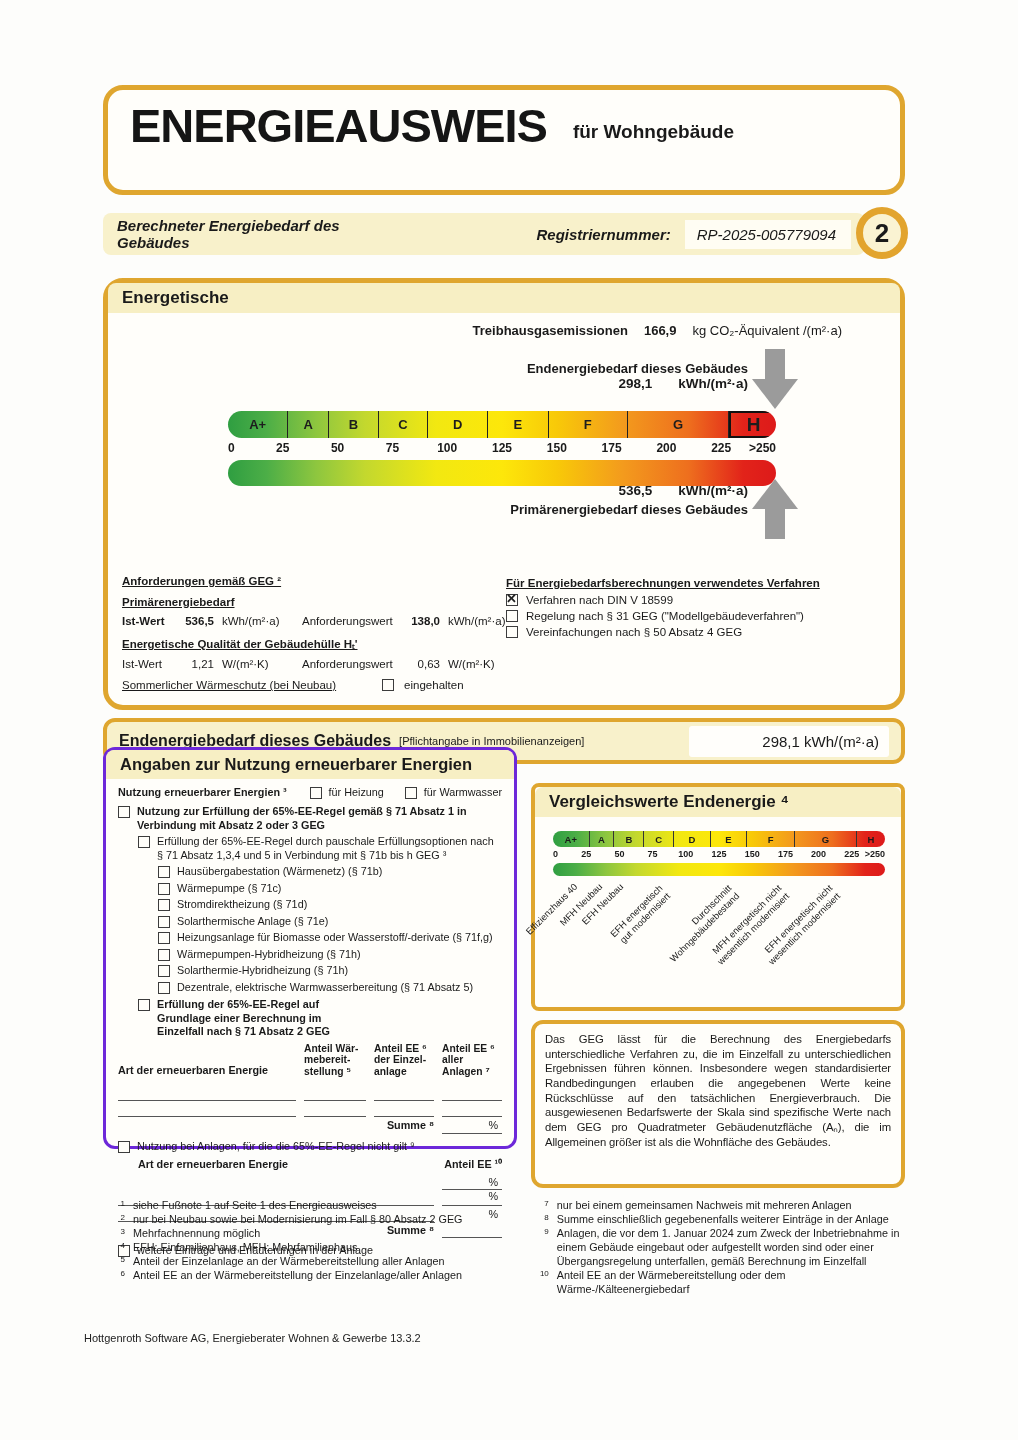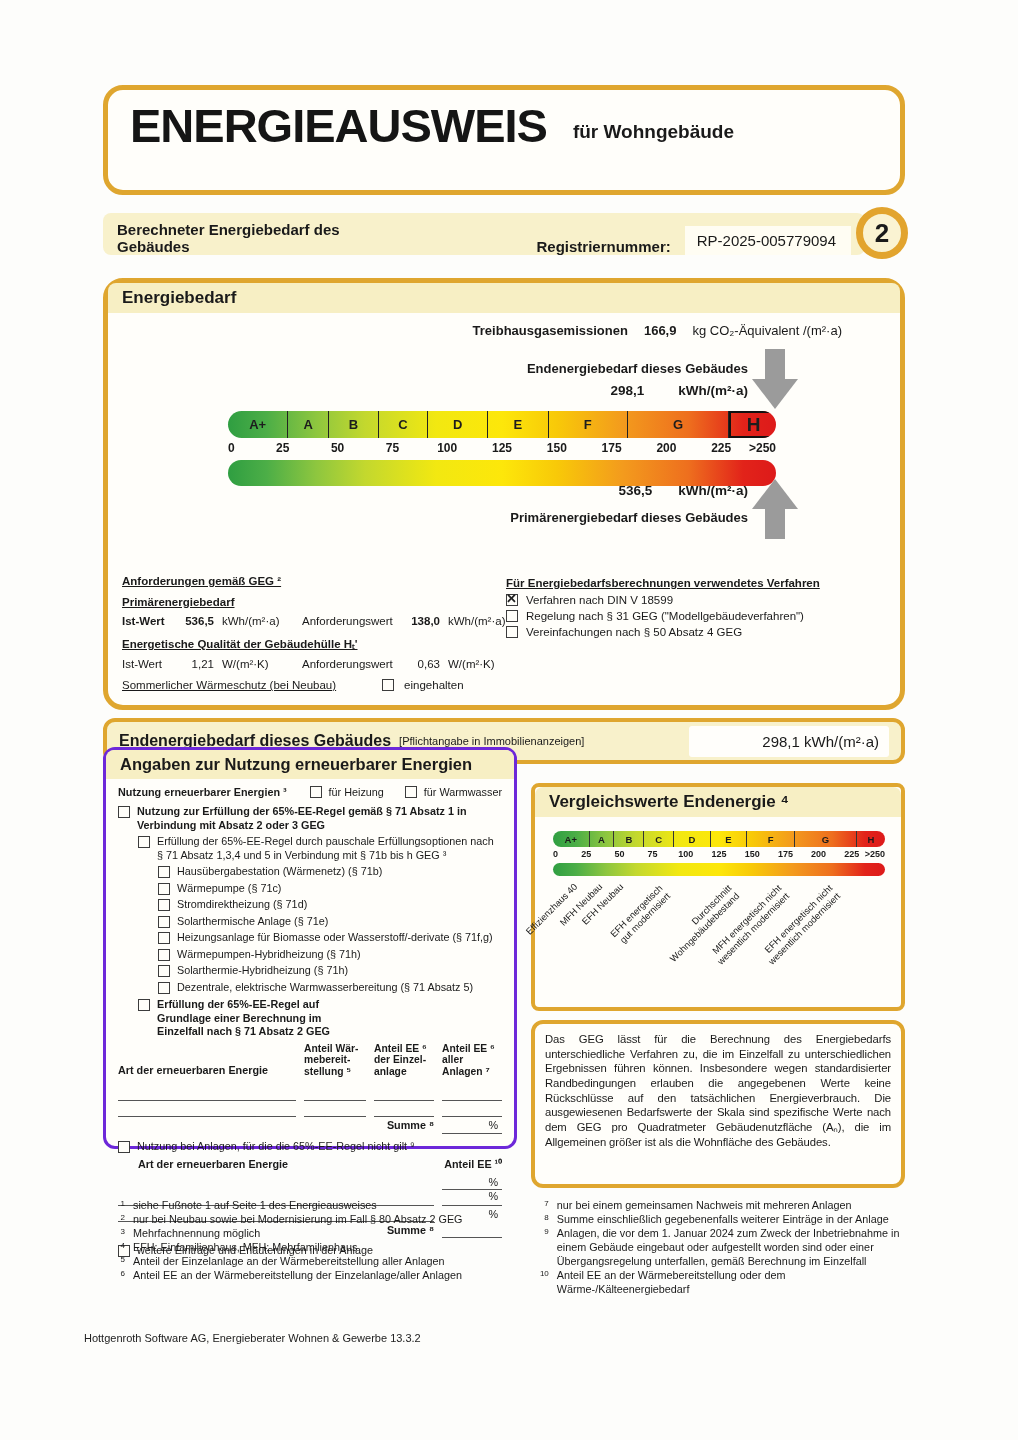--- a/index.html
+++ b/index.html
@@ -20,37 +20,37 @@
   
   .hdr { position:absolute; left:103px; top:85px; width:802px; height:110px; padding:12px 22px 0 22px; }
   .hdr-title-row { display:flex; align-items:flex-end; gap:26px; }
   .hdr-title { font-size:47px; font-weight:800; letter-spacing:-1px; color:#151515; line-height:1.0; }
   .hdr-sub { font-size:19px; font-weight:bold; padding-bottom:6px; }
   .hdr-law { font-size:16px; margin-top:6px; }
   .hdr-law sup { font-size:10px; }
   .hdr-date { font-weight:bold; margin-left:42px; }
 
   
-  .regband { position:absolute; left:103px; top:213px; width:762px; height:42px; display:flex; align-items:flex-end; padding:0 14px; }
+  .regband { position:absolute; left:103px; top:213px; width:762px; height:42px; display:flex; align-items:center; padding:0 14px;font-style:italic; }
   .regband .lbl { font-weight:bold; font-size:15px; }
   .regband .rlbl { font-weight:bold; font-size:15px; margin-left:150px; }
   .regbox { background:#fffdf3; margin-left:14px; padding:6px 12px; font-size:15px; width:182px; }
   .pagecircle { position:absolute; left:856px; top:207px; width:52px; height:52px; border:7px solid #e2a42e; border-radius:50%; background:#faf3d2; display:flex; align-items:center; justify-content:center; font-size:26px; font-weight:bold; }
 
   
   .sec-energy { position:absolute; left:103px; top:278px; width:802px; height:432px; }
   .ghg-row { position:absolute; right:58px; top:40px; display:flex; gap:16px; font-size:13px; align-items:baseline; }
   .ghg-row .l { font-weight:bold; }
   .ghg-row .v { font-weight:bold; }
   .end-block { position:absolute; left:300px; top:78px; width:340px; text-align:right; }
   .end-block .l { font-weight:bold; font-size:13px; }
-  .end-block .vrow { margin-top:7px; font-weight:bold; font-size:13.5px; display:flex; justify-content:flex-end; gap:34px; }
+  .end-block .vrow { font-weight:bold; font-size:13.5px; display:flex; justify-content:flex-end; gap:26px; }
   .prim-block { position:absolute; left:300px; top:200px; width:340px; text-align:right; }
   .prim-block .vrow { font-weight:bold; font-size:13.5px; display:flex; justify-content:flex-end; gap:26px; }
-  .prim-block .l { font-weight:bold; font-size:13px; margin-top:12px; }
+  .prim-block .l { font-weight:bold; font-size:13px; margin-top:4px; }
 
   .arrow { position:absolute; width:46px; display:flex; flex-direction:column; align-items:center; }
   .arrow .stem { width:20px; height:30px; background:#9b9b9b; }
   .arrow .head-down { width:0; height:0; border-left:23px solid transparent; border-right:23px solid transparent; border-top:30px solid #9b9b9b; }
   .arrow .head-up { width:0; height:0; border-left:23px solid transparent; border-right:23px solid transparent; border-bottom:30px solid #9b9b9b; }
   .arrow-dn { left:644px; top:66px; }
   .arrow-up { left:644px; top:196px; }
 
   .scale-grad { background:linear-gradient(90deg,#2f9e41 0%,#4cae47 7%,#8dc63f 16%,#c3d82e 25%,#f2e811 38%,#fde70a 50%,#f8c908 60%,#f39b1d 72%,#ee6f1e 84%,#e2231a 94%,#dd1a1a 100%); }
   .scalebar { position:absolute; left:120px; top:128px; width:548px; height:27px; border-radius:14px; overflow:hidden; display:flex; }
@@ -77,21 +77,21 @@
   
   .pflicht { position:absolute; left:103px; top:718px; width:802px; height:46px; border:4px solid #dfa62f; border-radius:12px; background:#f8f1cb; display:flex; align-items:center; padding:0 12px; }
   .pflicht .l { font-weight:bold; font-size:16px; }
   .pflicht .br { font-size:11px; margin-left:8px; }
   .pflicht .vbox { margin-left:auto; background:#fffefb; padding:7px 10px; width:200px; text-align:right; font-size:15px; border-radius:3px; }
 
   
   .sec-renew { position:absolute; left:103px; top:747px; width:414px; height:402px; border:3px solid #6d28d9; border-radius:12px; background:#fffefa; }
   .sec-renew .sec-head { font-size:16.5px; }
   .rn-body { padding:7px 12px 0 12px; font-size:10.8px; line-height:1.25; }
-  .rn-row1 { display:flex; align-items:flex-start; gap:7px; margin-bottom:6px; }
+  .rn-row1 { display:flex; align-items:flex-end; gap:7px; margin-bottom:6px; }
   .rn-row1 .bl { font-weight:bold; }
   .rn-row1 .sp { margin-left:auto; }
   .opt { display:flex; gap:7px; margin-bottom:3px; align-items:flex-start; }
   .opt .cb { margin-top:1px; }
   .ind1 { margin-left:20px; }
   .ind2 { margin-left:40px; }
   .bold { font-weight:bold; }
   .rn-table { display:grid; grid-template-columns:auto 62px 60px 60px; column-gap:8px; margin-top:4px; }
   .rn-table .colh { font-weight:bold; font-size:10.3px; line-height:1.12; }
   .rn-table .art { font-weight:bold; align-self:end; }
@@ -141,21 +141,21 @@
   <div class="regband band">
     <span class="lbl">Berechneter Energiebedarf des Gebäudes</span>
     <span class="rlbl">Registriernummer:</span>
     <span class="regbox">RP-2025-005779094</span>
   </div>
   <div class="pagecircle">
     <span>2</span>
   </div>
 
   <div class="sec-energy gold-box">
-    <div class="sec-head">Energiebedarf</div>
+    <div class="sec-head">Energetische</div>
 
     <div class="ghg-row">
       <span class="l">Treibhausgasemissionen</span>
       <span class="v">166,9</span>
       <span>kg CO₂-Äquivalent /(m²·a)</span>
     </div>
 
     <div class="end-block">
       <div class="l">Endenergiebedarf dieses Gebäudes</div>
       <div class="vrow">

